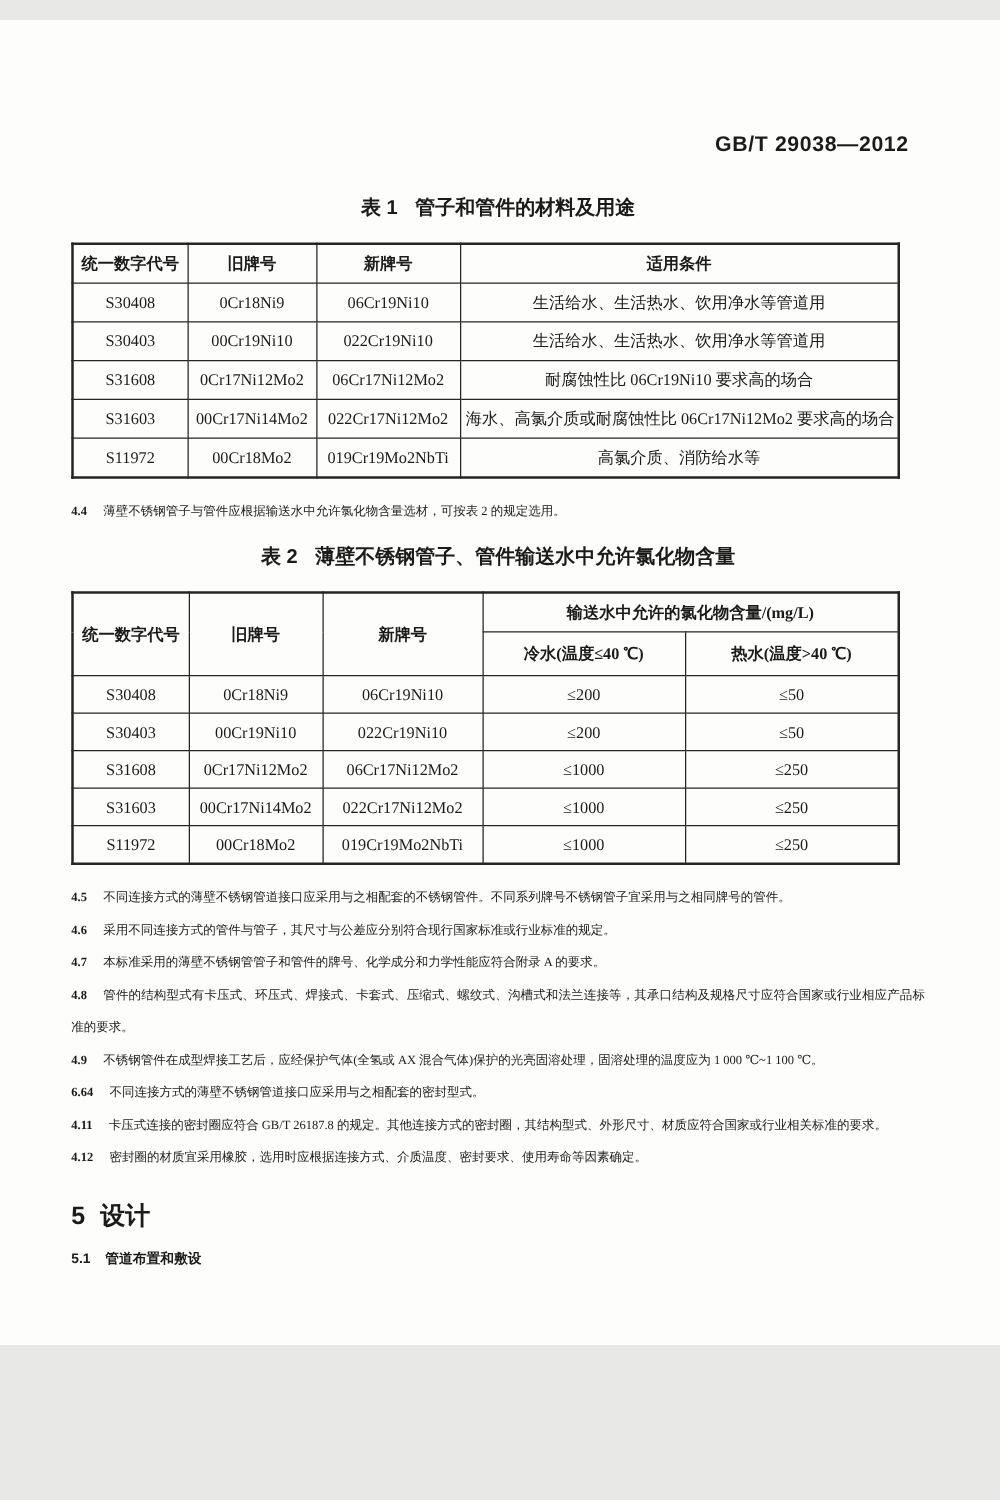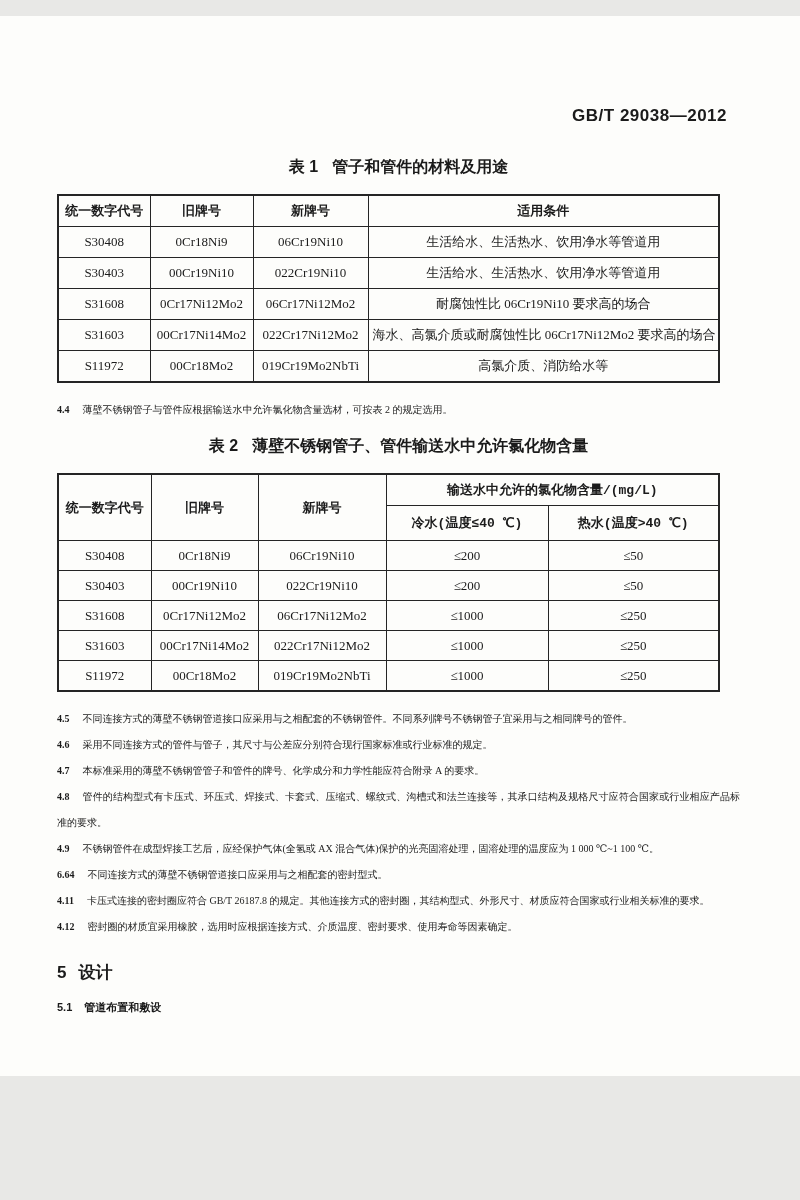--- a/index.html
+++ b/index.html
@@ -28,29 +28,29 @@
   table{border:2px solid #252525;}
   td{
     border:1px solid #252525;text-align:center;vertical-align:middle;
     padding:0 4px;overflow:hidden;white-space:nowrap;
   }
   .t1 td{height:30px;}
   .t2 td.datacell{height:29px;}
   .t2 tr.grp td{height:30px;}
   .t2 tr.sub td{height:34px;}
   .t2 td.hdr, .t1 tr.hd td{
-    font-family:Liberation Mono, monospace;font-weight:bold;
+    font-family:Liberation Serif, serif;font-weight:bold;
   }
   .clauses{margin-top:14px;}
   p.clause{
     margin:0;font-size:10px;line-height:26px;text-align:justify;
   }
   .cnum{font-weight:bold;margin-right:13px;white-space:nowrap;}
   .sec-h{
-    margin:20px 0 0 0;font-size:17px;font-weight:bold;line-height:26px;
+    margin:20px 0 0 0;font-size:20px;font-weight:bold;line-height:26px;
     font-family:"Liberation Sans","DejaVu Sans",sans-serif;
   }
   .sub-h{
     margin:8px 0 0 0;font-size:11px;font-weight:bold;line-height:26px;
     font-family:"Liberation Sans","DejaVu Sans",sans-serif;
   }
   .sec-h .cnum,.sub-h .cnum{margin-right:12px;}
   .sec5-clauses{margin-top:6px;}
   .page-num{
     position:absolute;top:1120px;left:688px;font-size:15px;

